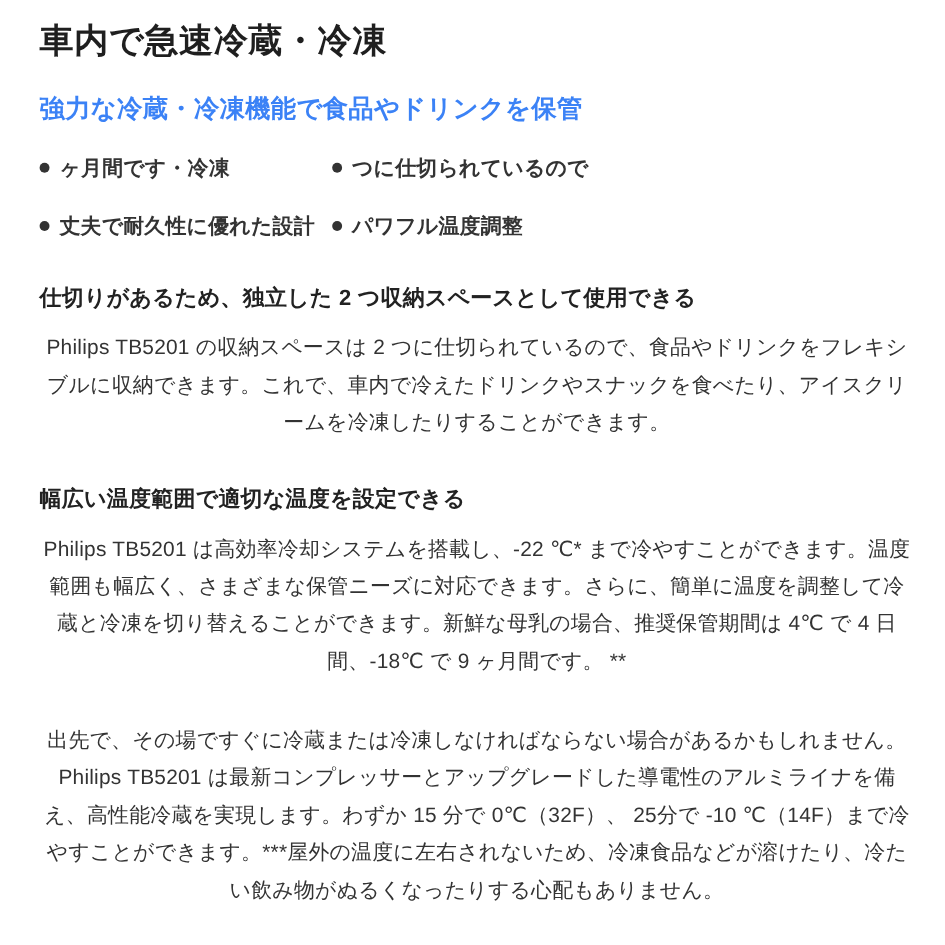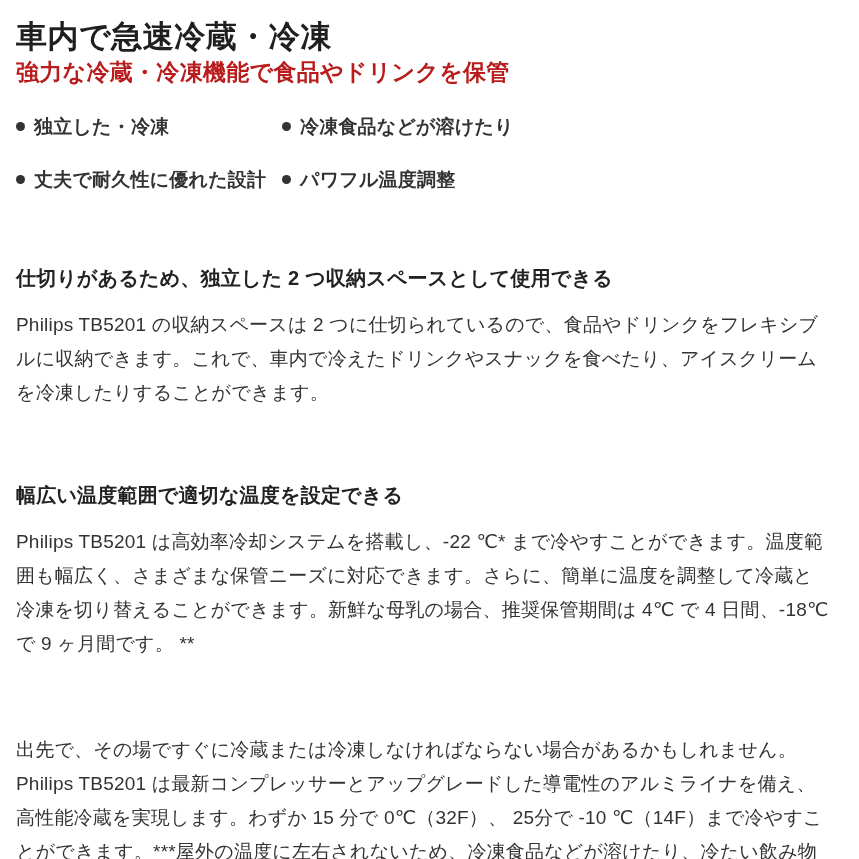--- a/index.html
+++ b/index.html
@@ -8,36 +8,37 @@
     width: 859px;
     height: 859px;
     background: #ffffff;
     font-family: "Liberation Sans", "DejaVu Sans", sans-serif;
     overflow: hidden;
   }
 
   .page {
     width: 859px;
     height: 859px;
-    padding: 18px 28px 0 16px;
+    padding: 18px 28px 0 36px;
     background: #ffffff;
   }
 
   .page-title {
     font-size: 31px;
     font-weight: bold;
     color: #1f1f1f;
     letter-spacing: 0.5px;
     line-height: 1.25;
   }
 
   .subtitle {
+    margin-top: 26px;
     font-size: 23px;
     font-weight: bold;
-    color: #b91c1c;
+    color: #3b82f6;
     letter-spacing: 0.3px;
   }
 
   .highlights {
     margin-top: 26px;
     display: grid;
     grid-template-columns: 266px 1fr;
     row-gap: 27px;
     column-gap: 0;
   }
@@ -54,60 +55,60 @@
   .bullet-icon {
     width: 9px;
     height: 9px;
     border-radius: 50%;
     background: #333333;
     margin-right: 9px;
     flex: 0 0 auto;
   }
 
   .section {
-    margin-top: 72px;
+    margin-top: 38px;
   }
 
   .section-heading {
     font-size: 20px;
     font-weight: bold;
     color: #222222;
     letter-spacing: 0.2px;
     margin-bottom: 16px;
   }
 
   .section-body {
     font-size: 19px;
     font-weight: 400;
     color: #333333;
     line-height: 34px;
     letter-spacing: 0.2px;
-    text-align: left;
+    text-align: center;
   }
 
   
   .section.first { }
 </style>
 </head>
 <body>
 
 <div class="page">
 
   <h1 class="page-title">車内で急速冷蔵・冷凍</h1>
 
   <h2 class="subtitle">強力な冷蔵・冷凍機能で食品やドリンクを保管</h2>
 
   <div class="highlights">
     <div class="feature-item">
       <span class="bullet-icon"></span>
-      <span>独立した・冷凍</span>
+      <span>ヶ月間です・冷凍</span>
     </div>
     <div class="feature-item">
       <span class="bullet-icon"></span>
-      <span>冷凍食品などが溶けたり</span>
+      <span>つに仕切られているので</span>
     </div>
     <div class="feature-item">
       <span class="bullet-icon"></span>
       <span>丈夫で耐久性に優れた設計</span>
     </div>
     <div class="feature-item">
       <span class="bullet-icon"></span>
       <span>パワフル温度調整</span>
     </div>
   </div>

